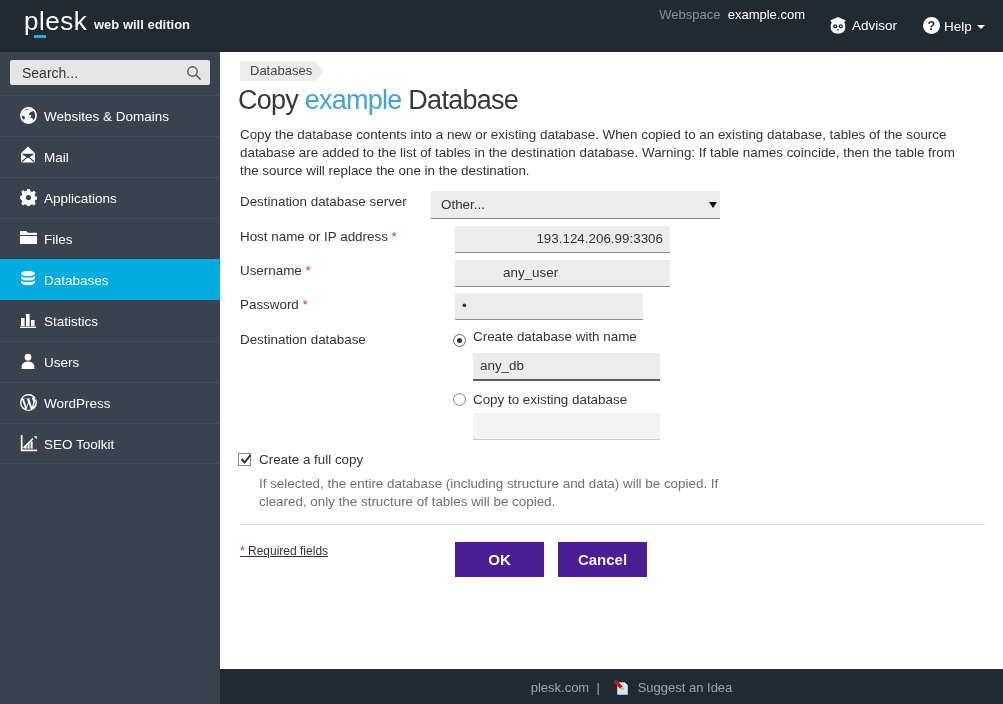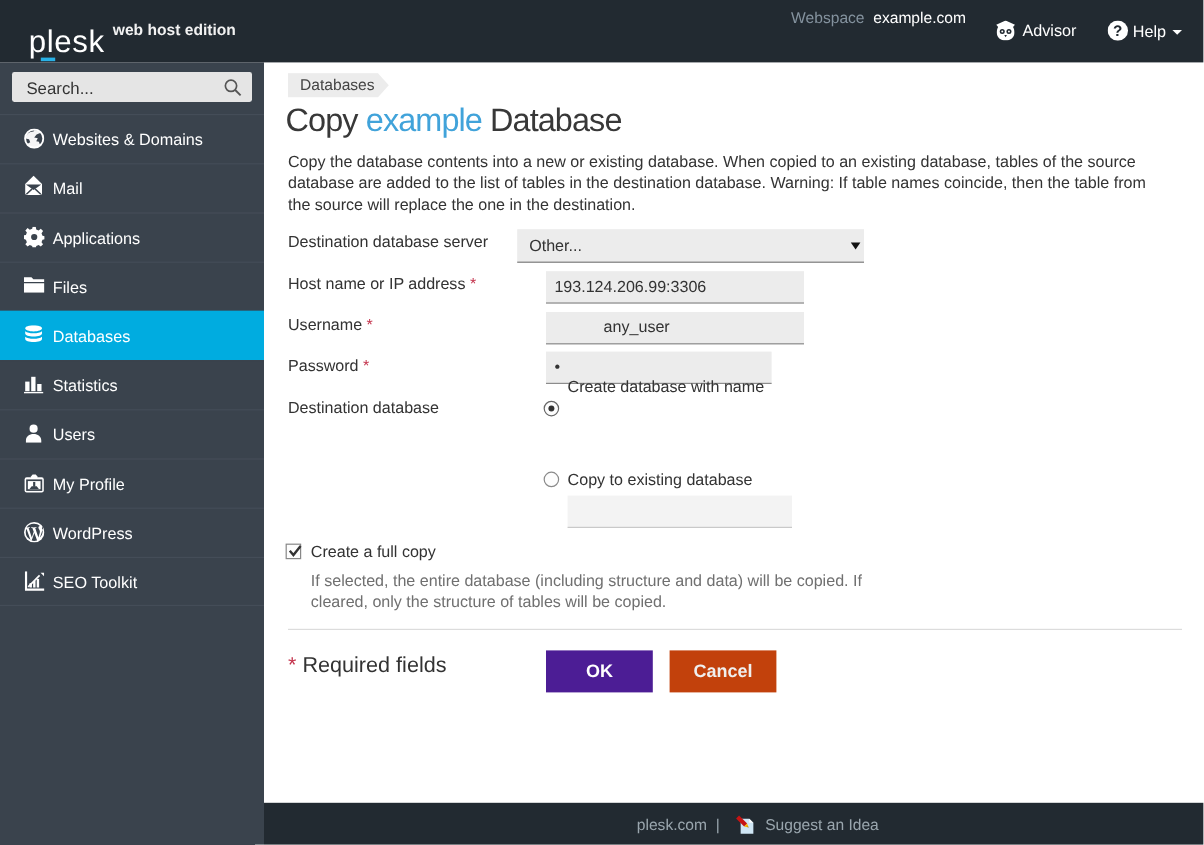--- a/index.html
+++ b/index.html
@@ -1,20 +1,20 @@
 <!DOCTYPE html>
 <html><head>
 <meta charset="utf-8">
 <style>
   * { margin:0; padding:0; box-sizing:border-box; }
   html,body { width:1003px; height:704px; background:#fff; font-family:"Liberation Sans",sans-serif; overflow:hidden; }
   #page { position:relative; width:1003px; height:704px; }
   
   #hdr { position:absolute; left:0; top:0; width:1003px; height:52px; background:#222a31; }
-  #logo { position:absolute; left:24px; top:5.5px; color:#fff; font-size:26px; font-weight:400; letter-spacing:0.5px;margin-top:13px; }
+  #logo { position:absolute; left:24px; top:5.5px; color:#fff; font-size:26px; font-weight:400; letter-spacing:0.5px; }
   #logo .ul { position:absolute; left:10px; top:29.5px; width:12px; height:2.5px; background:#29b1e6; }
   #whe { position:absolute; left:94px; top:17px; color:#f2f2f2; font-size:13px; font-weight:700; }
   .hgray { color:#84929e; }
   #loginblock { position:absolute; right:188px; top:6px; text-align:right; font-size:13px; line-height:17.3px; color:#fff; }
   #loginblock b { font-weight:700; }
   .caret { display:inline-block; width:0; height:0; border-left:4px solid transparent; border-right:4px solid transparent; border-top:4px solid #fff; vertical-align:middle; margin-left:5px; }
   #advisor { position:absolute; left:830px; top:17px; color:#fff; font-size:13.5px; }
   #helpm { position:absolute; left:923px; top:17px; color:#fff; font-size:13.5px; }
   
   #side { position:absolute; left:0; top:52px; width:220px; height:652px; background:#3a434d; }
@@ -36,39 +36,39 @@
   #crumb { position:absolute; left:240px; top:61px; height:20px; background:#ececec; color:#444; font-size:13px; line-height:20px; padding:0 3px 0 10px; }
   #crumb:after { content:""; position:absolute; right:-9px; top:0; width:0; height:0; border-top:10px solid transparent; border-bottom:10px solid transparent; border-left:9px solid #ececec; }
   #title { position:absolute; left:238px; top:84.7px; font-size:27px; color:#383838; font-weight:400; letter-spacing:-0.75px; }
   #title .blue { color:#41a3da; }
   #desc { position:absolute; left:240px; top:125.5px; width:745px; font-size:13.4px; line-height:18.2px; color:#333; }
   .lbl { position:absolute; left:240px; font-size:13.4px; color:#333; }
   .req { color:#c4344d; }
   .fld { position:absolute; background:#ececec; border:none; border-bottom:1px solid #8c8c8c; font-size:13.4px; color:#333; padding:0 7px; font-family:"Liberation Sans",sans-serif; }
   #selbox { left:431px; top:191px; width:289px; height:28px; line-height:27px; padding:0 10px; border-bottom-color:#7e7e7e; }
   #selbox .tri { position:absolute; right:3px; top:11px; width:0; height:0; border-left:4.5px solid transparent; border-right:4.5px solid transparent; border-top:6.5px solid #111; }
-  #inp1 { left:455px; top:226px; width:215px; height:27px; line-height:26px; }
+  #inp1 { left:455px; top:226px; width:215px; height:27px; line-height:26px;text-align:right; }
   #inp2 { left:455px; top:260px; width:215px; height:27px; line-height:26px;padding-left:48px; }
   #inp3 { left:455px; top:293px; width:188px; height:27px; line-height:26px; }
   #inp4 { left:473px; top:353px; width:187px; height:28px; line-height:26px; border-bottom:2px solid #51606b; }
   #inp5 { left:473px; top:413px; width:187px; height:27px; line-height:26px; background:#f3f3f3; border-bottom-color:#c9c9c9; }
   .radio { position:absolute; width:13px; height:13px; border-radius:50%; background:#fdfdfd; border:1px solid #8a8a8a; }
   #rad1 { left:453px; top:334px; border-color:#666; }
   #rad1:after { content:""; position:absolute; left:3px; top:3px; width:5px; height:5px; border-radius:50%; background:#333; }
   #rad2 { left:453px; top:393px; }
   .rlbl { position:absolute; left:473px; font-size:13.4px; color:#333; }
   #chk { position:absolute; left:238px; top:453px; width:13px; height:13px; background:#fdfdfd; border:1px solid #888; }
   #chk svg { position:absolute; left:0px; top:-2px; }
   #chklbl { position:absolute; left:259px; top:451.5px; font-size:13.4px; color:#333; }
   #hint { position:absolute; left:259px; top:475px; font-size:13.4px; line-height:18px; color:#707070; }
   #hr { position:absolute; left:240px; top:524px; width:745px; height:1px; background:#dcdcdc; }
-  #reqf { position:absolute; left:240px; top:544px; font-size:18px; color:#333; }
+  #reqf { position:absolute; left:240px; top:544px; font-size:12px; color:#333;text-decoration:underline; }
   .btn { position:absolute; top:542px; height:35px; font-size:15px; font-weight:700; color:#fff; text-align:center; line-height:35px; }
   #okbtn { left:455px; width:89px; background:#4c1d95; }
-  #cancelbtn { left:558px; width:89px; background:#c2410c; color:#efefef; }
+  #cancelbtn { left:558px; width:89px; background:#4c1d95; color:#efefef; }
 </style>
 </head>
 <body>
 <div id="page">
 
   <div id="side">
     <div id="search">
       <span class="ph">Search...</span>
       <svg width="16" height="16" viewBox="0 0 16 16">
           <circle cx="6.5" cy="6.5" r="4.7" fill="none" stroke="#555" stroke-width="1.4"></circle>
@@ -131,30 +131,20 @@
       <li>
           <svg width="16" height="16" viewBox="0 0 16 16">
             <g fill="#fff">
               <circle cx="8" cy="4.2" r="3.4"></circle>
               <path d="M8 8.6c-3.6 0-6.4 2.2-6.4 5.4v2h12.8v-2c0-3.2-2.8-5.4-6.4-5.4z"></path>
             </g>
           </svg>
           <span class="txt">Users</span>
         </li>
       <li>
-          <svg width="17" height="17" viewBox="0 0 17 17">
-            <rect x="0.5" y="3.8" width="16" height="12.7" rx="1.8" fill="#fff"></rect>
-            <path fill="#fff" d="M5.8 5 V3 L7.2 1.4 h2.6 L11.2 3 V5 Z"></path>
-            <rect x="2.5" y="6.2" width="12" height="8.2" fill="none" stroke="#3a434d" stroke-width="1.4"></rect>
-            <rect x="7.6" y="7.6" width="1.8" height="4" fill="#3a434d"></rect>
-            <path d="M4.6 13.6 L6.4 11.3 h4.2 L12.4 13.6 Z" fill="#3a434d"></path>
-          </svg>
-          <span class="txt">My Profile</span>
-        </li>
-      <li>
           <svg width="17" height="17" viewBox="0 0 20 20">
             <circle cx="10" cy="10" r="10" fill="#fff"></circle>
             <path fill="#3a434d" d="M1.7 10c0-1.2.26-2.34.72-3.37l3.9 10.67A8.31 8.31 0 0 1 1.7 10zm13.9-.42c0 .73-.28 1.58-.65 2.76l-.86 2.86-3.1-9.2c.52-.03.98-.08.98-.08.46-.06.41-.74-.06-.71 0 0-1.4.11-2.3.11-.84 0-2.26-.11-2.26-.11-.47-.03-.52.68-.06.71 0 0 .44.05.9.08l1.34 3.67-1.88 5.63-3.12-9.3c.52-.03.98-.08.98-.08.46-.06.41-.74-.06-.71 0 0-1.39.11-2.29.11l-.55-.01A8.3 8.3 0 0 1 10 1.7c2.16 0 4.13.83 5.61 2.18h-.11c-.81 0-1.39.71-1.39 1.47 0 .68.39 1.26.81 1.94.32.55.69 1.26.69 2.29zm-5.47 1.17l2.64 7.22-.06.14c-.89.31-1.84.48-2.83.48-.83 0-1.64-.12-2.4-.35zm7.36-4.86c.51.94.8 2.01.8 3.15 0 2.43-1.04 4.61-2.69 6.13l2.54-7.35c.48-1.19.64-2.14.64-2.99l-.01-.35z"></path>
           </svg>
           <span class="txt">WordPress</span>
         </li>
       <li>
           <svg width="17" height="17" viewBox="0 0 17 17">
             <g stroke="#fff" fill="none">
               <path d="M1.7 0v15.3H17" stroke-width="1.8"></path>
@@ -167,21 +157,21 @@
               <rect x="10.6" y="6.4" width="2" height="7.2"></rect>
             </g>
           </svg>
           <span class="txt">SEO Toolkit</span>
         </li>
     </ul>
   </div>
 
   <div id="hdr">
     <div id="logo">plesk<span class="ul"></span></div>
-    <div id="whe">web host edition</div>
+    <div id="whe">web will edition</div>
     <div id="loginblock">
       <div style="margin-right:10px"><span class="hgray">Webspace&nbsp; </span>example.com</div>
     </div>
     <div id="advisor">
       <svg width="16" height="17" viewBox="0 0 16 17" style="vertical-align:-4px;margin-right:6px">
         <path fill="#fff" d="M8 0 L15.8 3.6 L14.2 5.6 C15 6.8 15.3 8.4 15.3 10.2 C15.3 14.3 12.2 16.6 8 16.6 C3.8 16.6 0.7 14.3 0.7 10.2 C0.7 8.4 1 6.8 1.8 5.6 L0.2 3.6 Z"></path>
         <circle cx="5.2" cy="9.3" r="2.1" fill="#222a31"></circle>
         <circle cx="10.8" cy="9.3" r="2.1" fill="#222a31"></circle>
         <circle cx="5.2" cy="9.3" r="0.8" fill="#fff"></circle>
         <circle cx="10.8" cy="9.3" r="0.8" fill="#fff"></circle>
@@ -215,21 +205,22 @@
   <div class="lbl" style="top:262.5px">Username <span class="req">*</span></div>
   <div class="lbl" style="top:296.5px">Password <span class="req">*</span></div>
   <div class="lbl" style="top:331.5px">Destination database</div>
 
   <div class="fld" id="selbox">Other...<span class="tri"></span></div>
   <div class="fld" id="inp1">193.124.206.99:3306</div>
   <div class="fld" id="inp2">any_user</div>
   <div class="fld" id="inp3">•</div>
 
   <div class="radio" id="rad1"></div>
-  <div class="rlbl" style="top:315px">Create database with name</div>
+  <div class="rlbl" style="top:329px">Create database with name</div>
+  <div class="fld" id="inp4">any_db</div>
   <div class="radio" id="rad2"></div>
   <div class="rlbl" style="top:392px">Copy to existing database</div>
   <div class="fld" id="inp5"></div>
 
   <div id="chk">
       <svg width="14" height="14" viewBox="0 0 14 14">
         <path d="M2.5 7l3 3.5L11.5 3" fill="none" stroke="#333" stroke-width="2"></path>
       </svg>
     </div>
   <div id="chklbl">Create a full copy</div>

